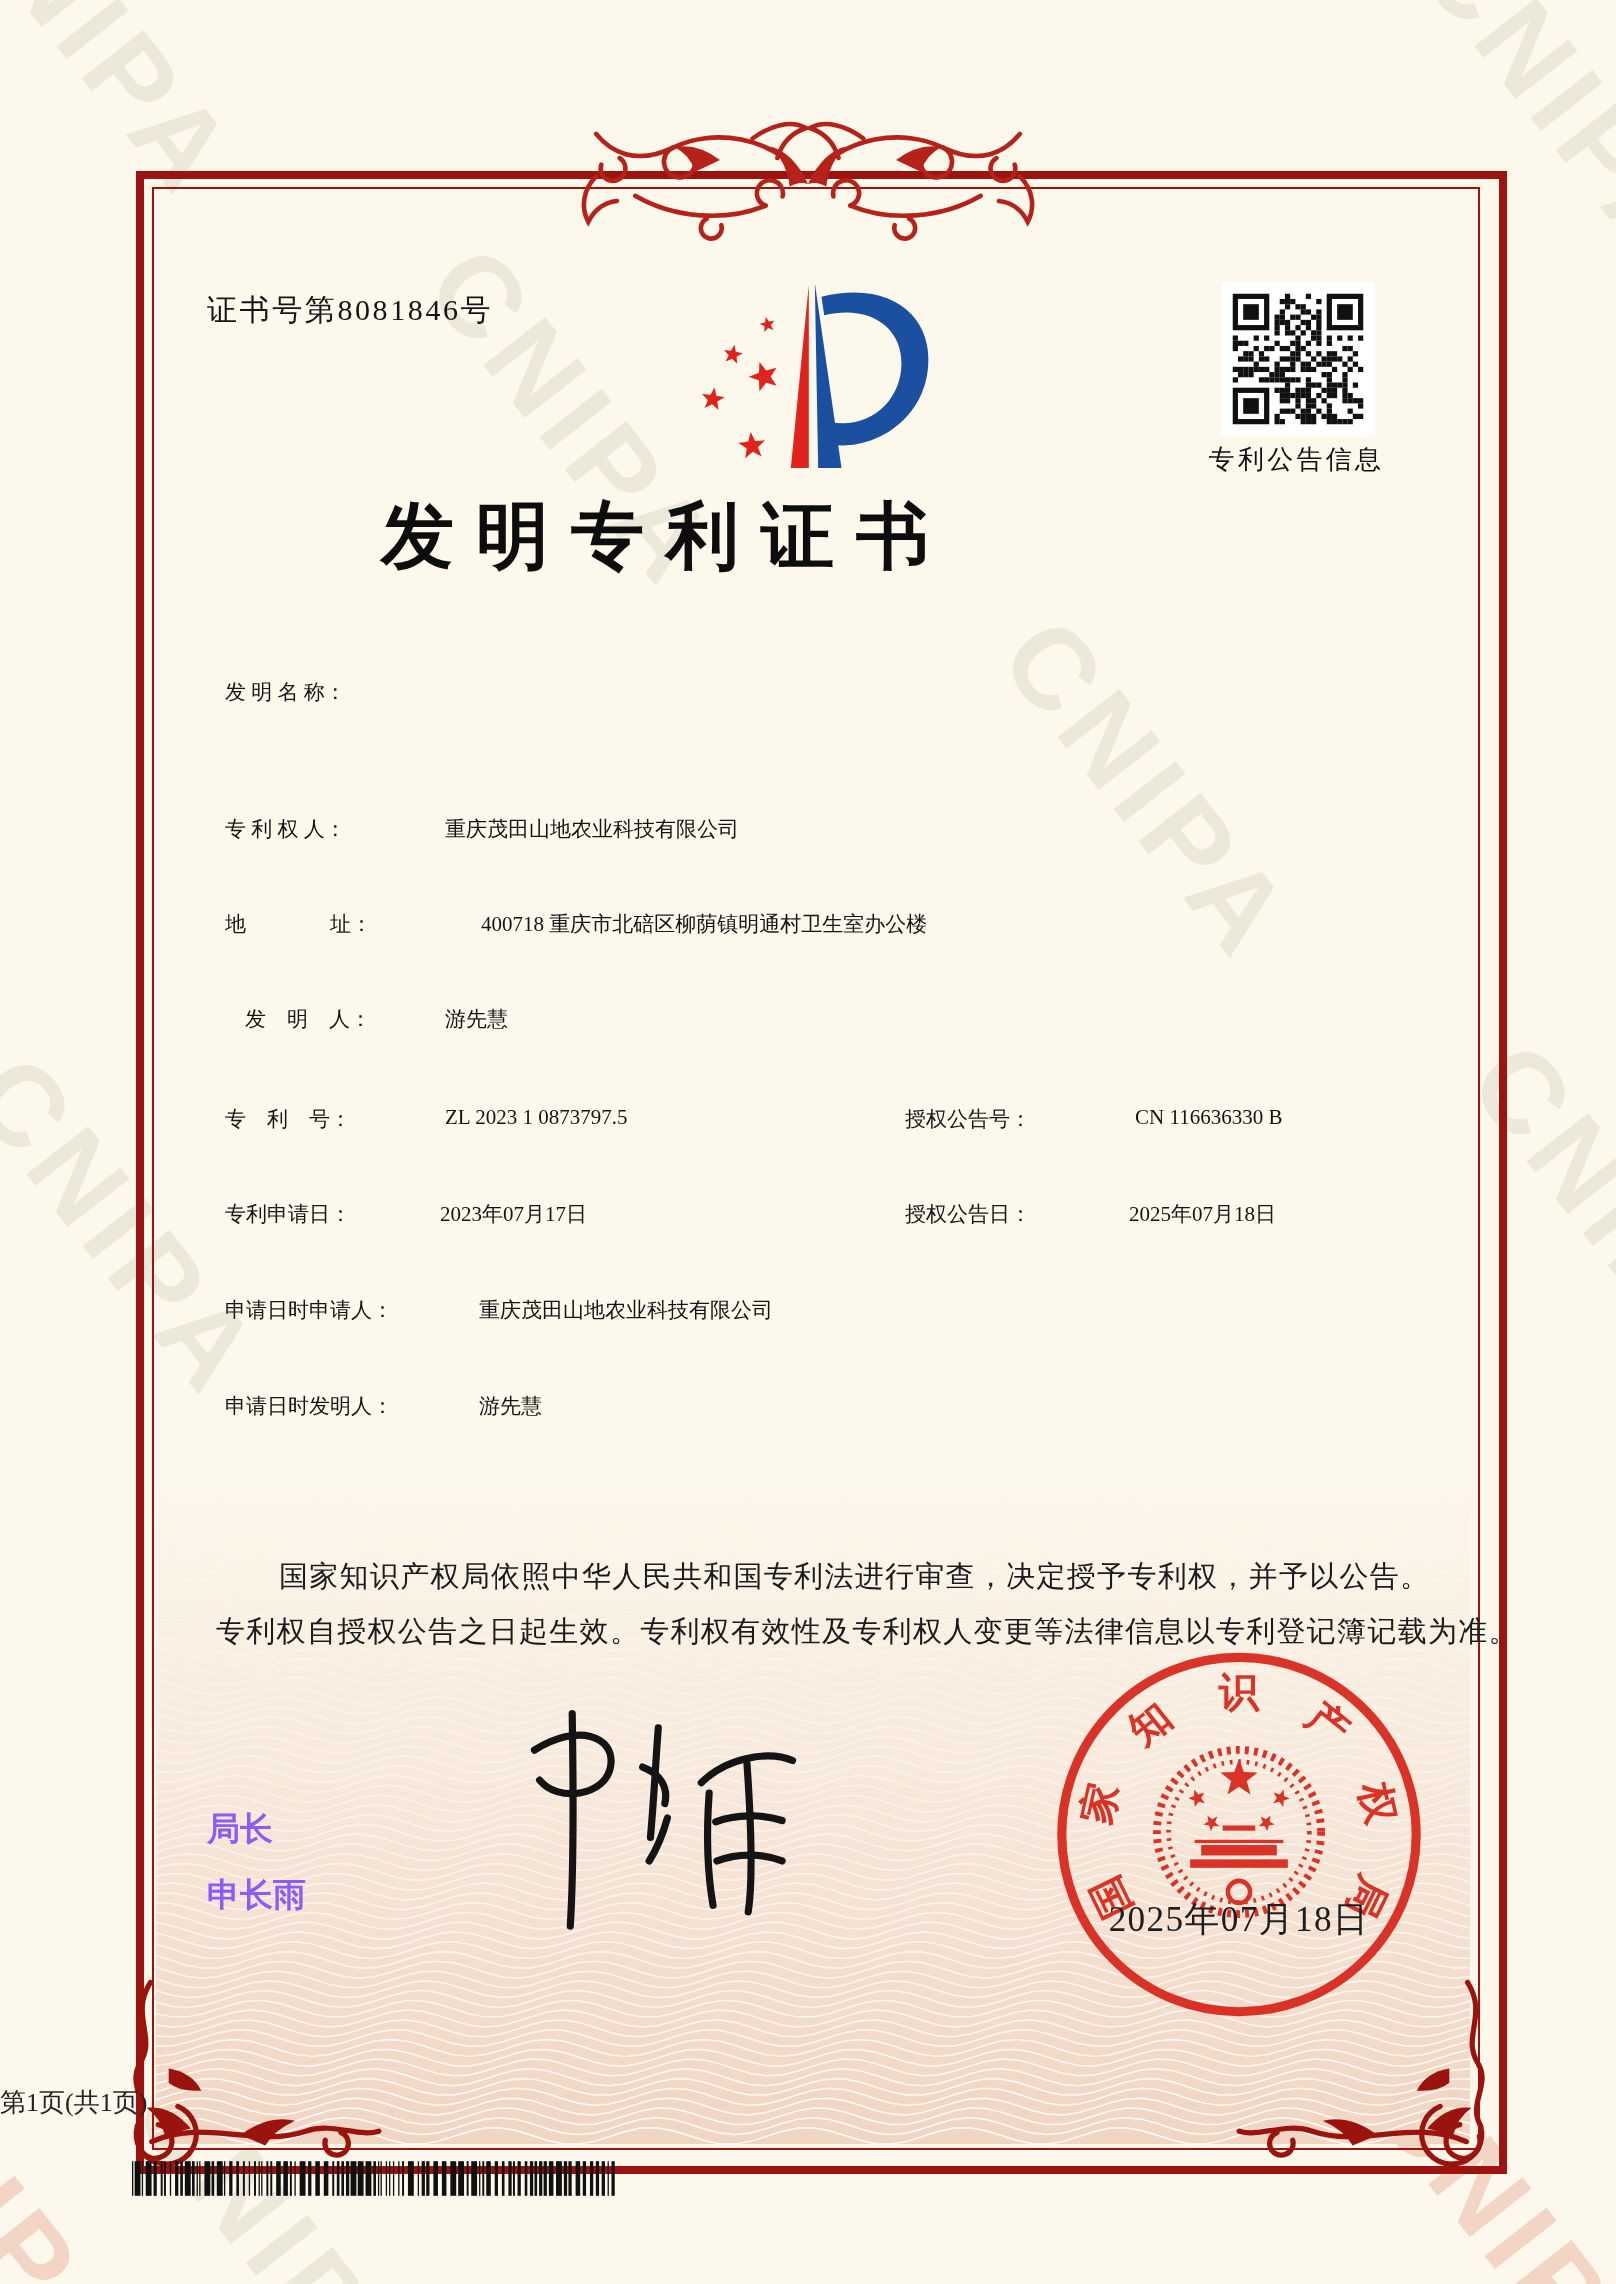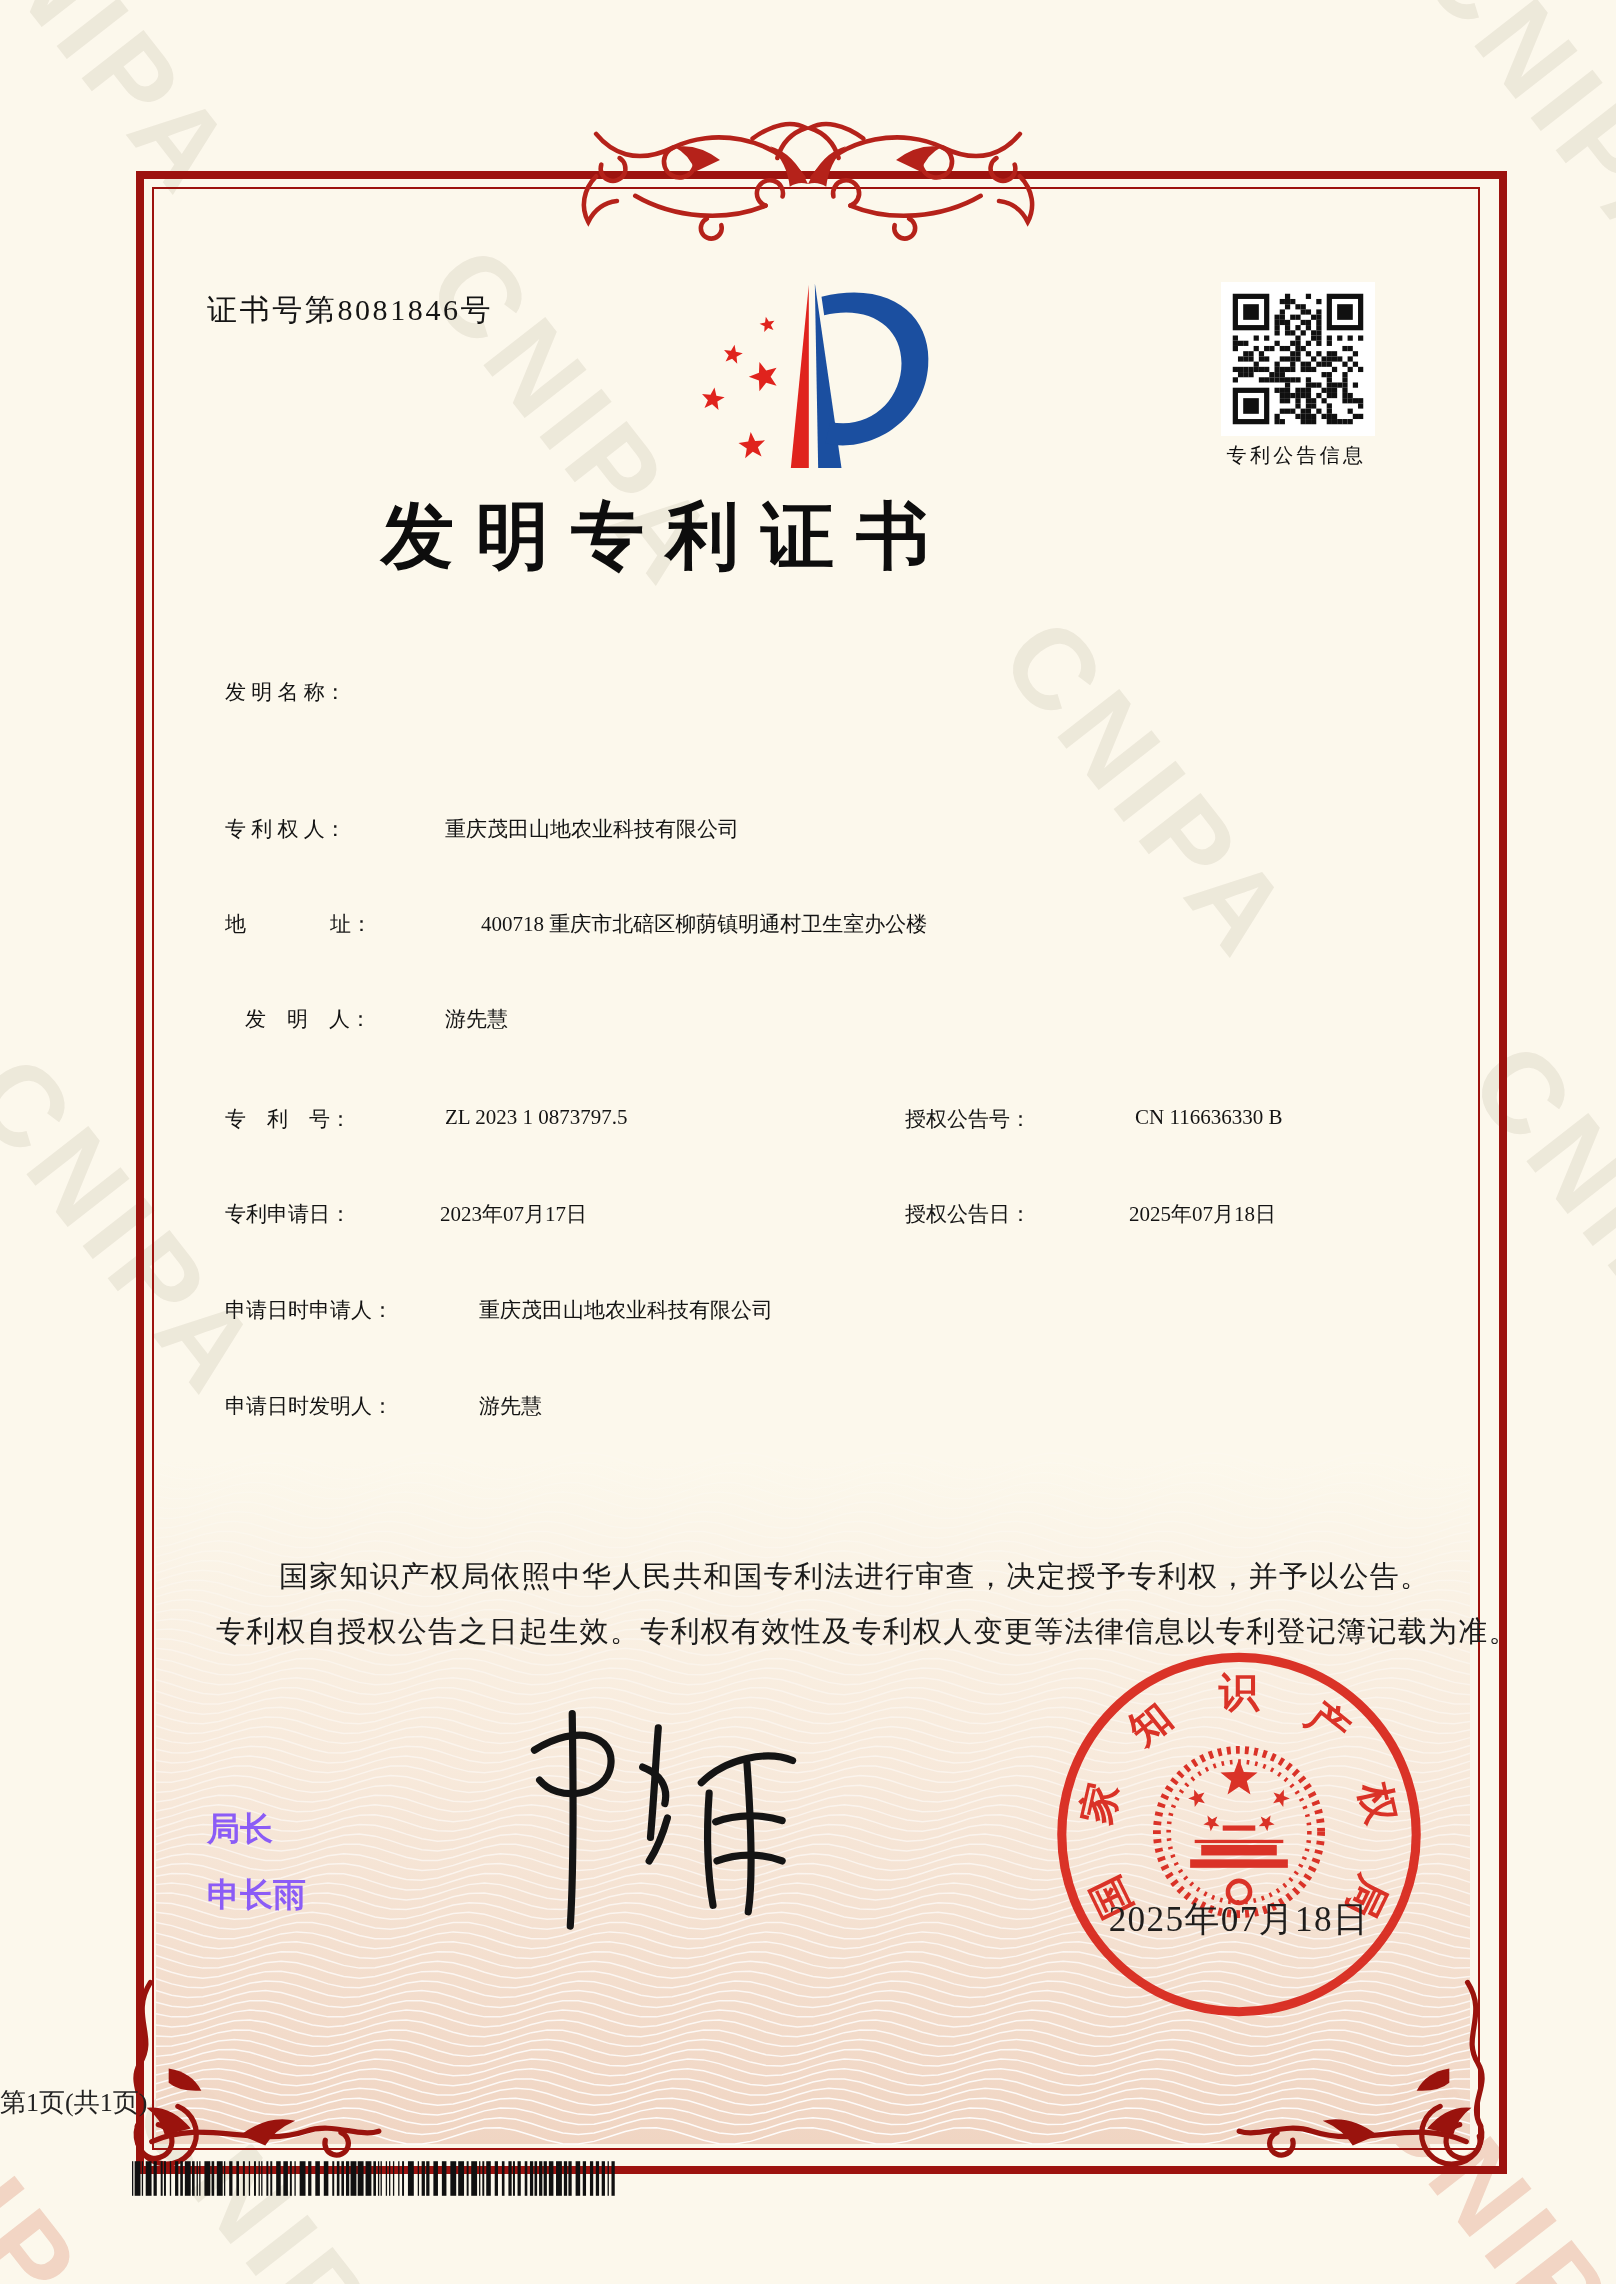--- a/index.html
+++ b/index.html
@@ -9,21 +9,21 @@
   .wm{position:absolute;font-family:"Liberation Sans","DejaVu Sans",sans-serif;font-weight:700;
       font-size:114px;letter-spacing:9px;white-space:nowrap;color:rgba(140,128,98,0.13);
       transform:translate(-50%,-50%) rotate(52deg);z-index:1;}
   .wm.pink{color:rgba(212,112,80,0.26);}
   .frame-outer{left:136px;top:171px;width:1355px;height:1987px;border:8.5px solid #9d130f;z-index:3;}
   .frame-inner{left:152px;top:187px;width:1324px;height:1959px;border:2.6px solid #9d130f;z-index:3;}
   .cert-no{left:207px;top:290px;font-size:30px;color:#151515;letter-spacing:2.6px;z-index:5;}
   .title{left:0;top:488px;width:1332px;text-align:center;font-size:73px;font-weight:700;
          color:#0d0d0d;letter-spacing:22px;z-index:5;}
   .row-label,.row-value{font-size:21px;color:#141414;z-index:5;white-space:nowrap;}
-  .qr-caption{left:1205px;top:442px;width:183px;text-align:center;font-size:20px;letter-spacing:3.3px;color:#101010;z-index:5;}
+  .qr-caption{left:1205px;top:442px;width:183px;text-align:center;font-size:26px;letter-spacing:3.3px;color:#101010;z-index:5;}
   .statement{font-size:29px;color:#1b1b1b;letter-spacing:1.3px;z-index:5;white-space:nowrap;}
   .signer{font-family:Liberation Serif, serif;font-weight:600;font-size:33px;color:#8b5cf6;z-index:6;}
   .pagenum{left:0;top:2085px;width:1584px;text-align:left;font-size:26px;color:#222;z-index:5;}
   svg{overflow:visible;}
   .z4{z-index:4;} .z5{z-index:5;} .z6{z-index:6;} .z2{z-index:2;}
 </style>
 </head>
 <body>
 
 <div id="page">

